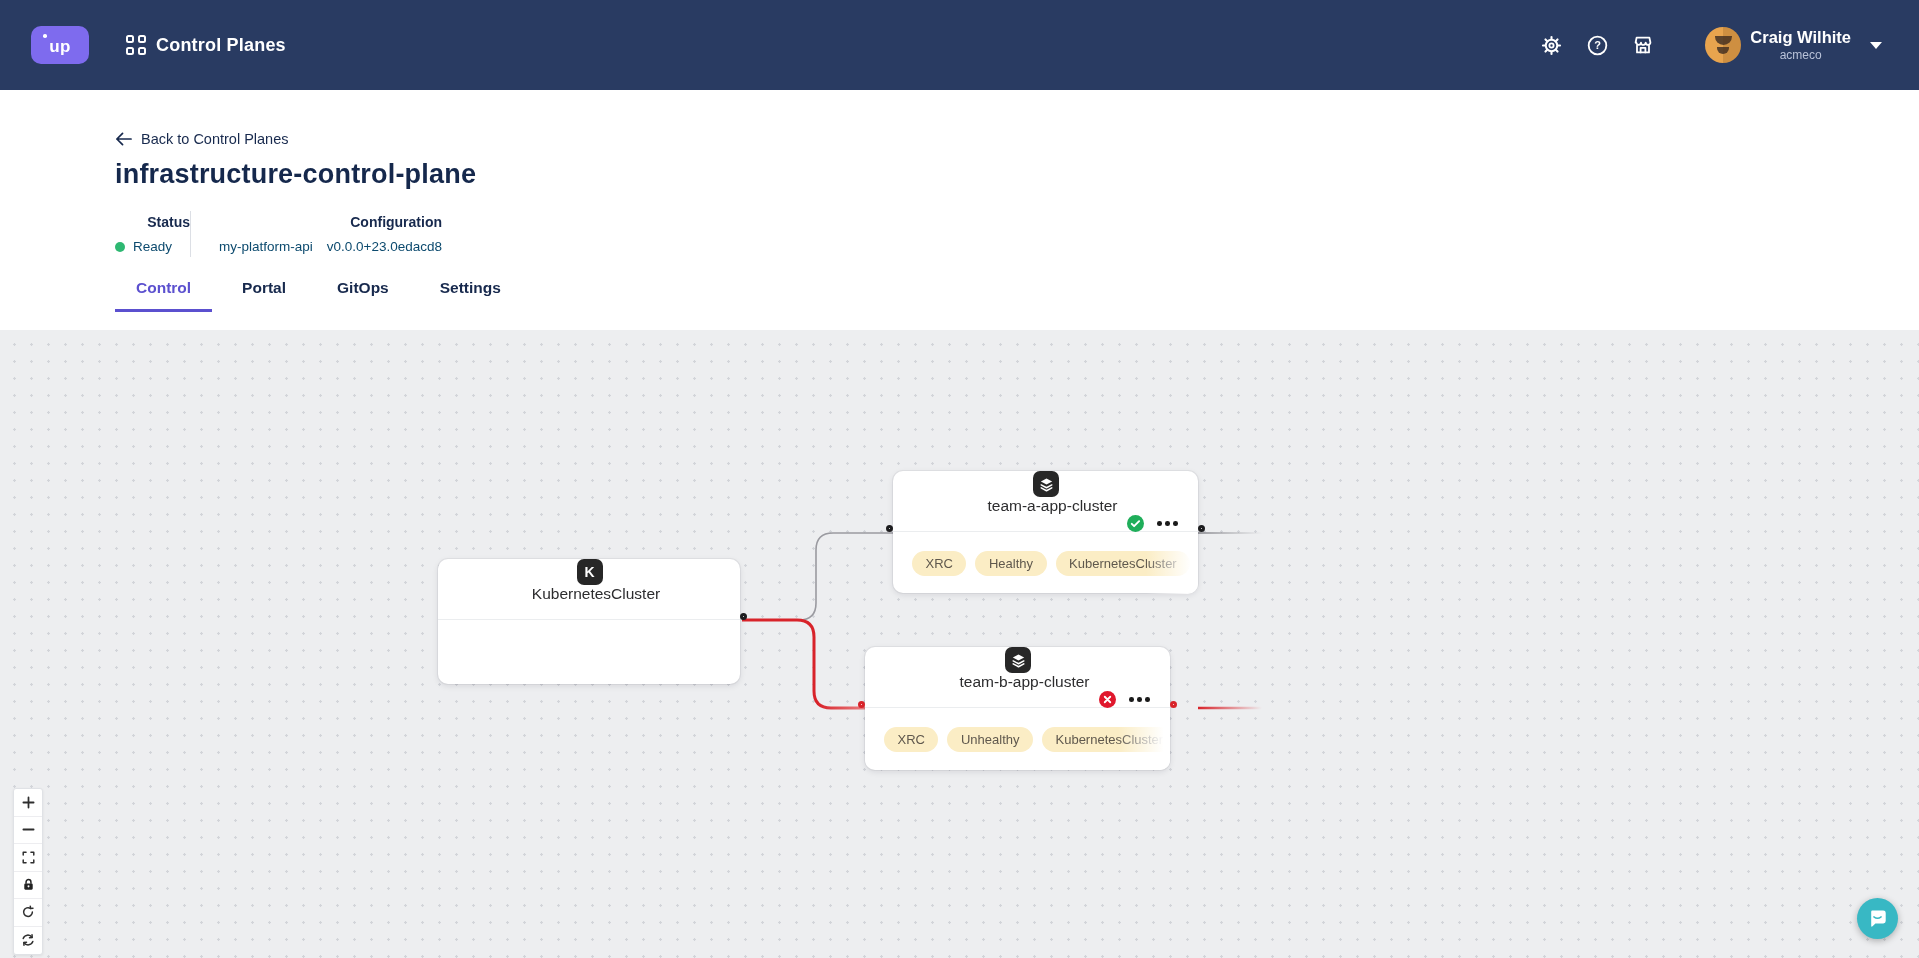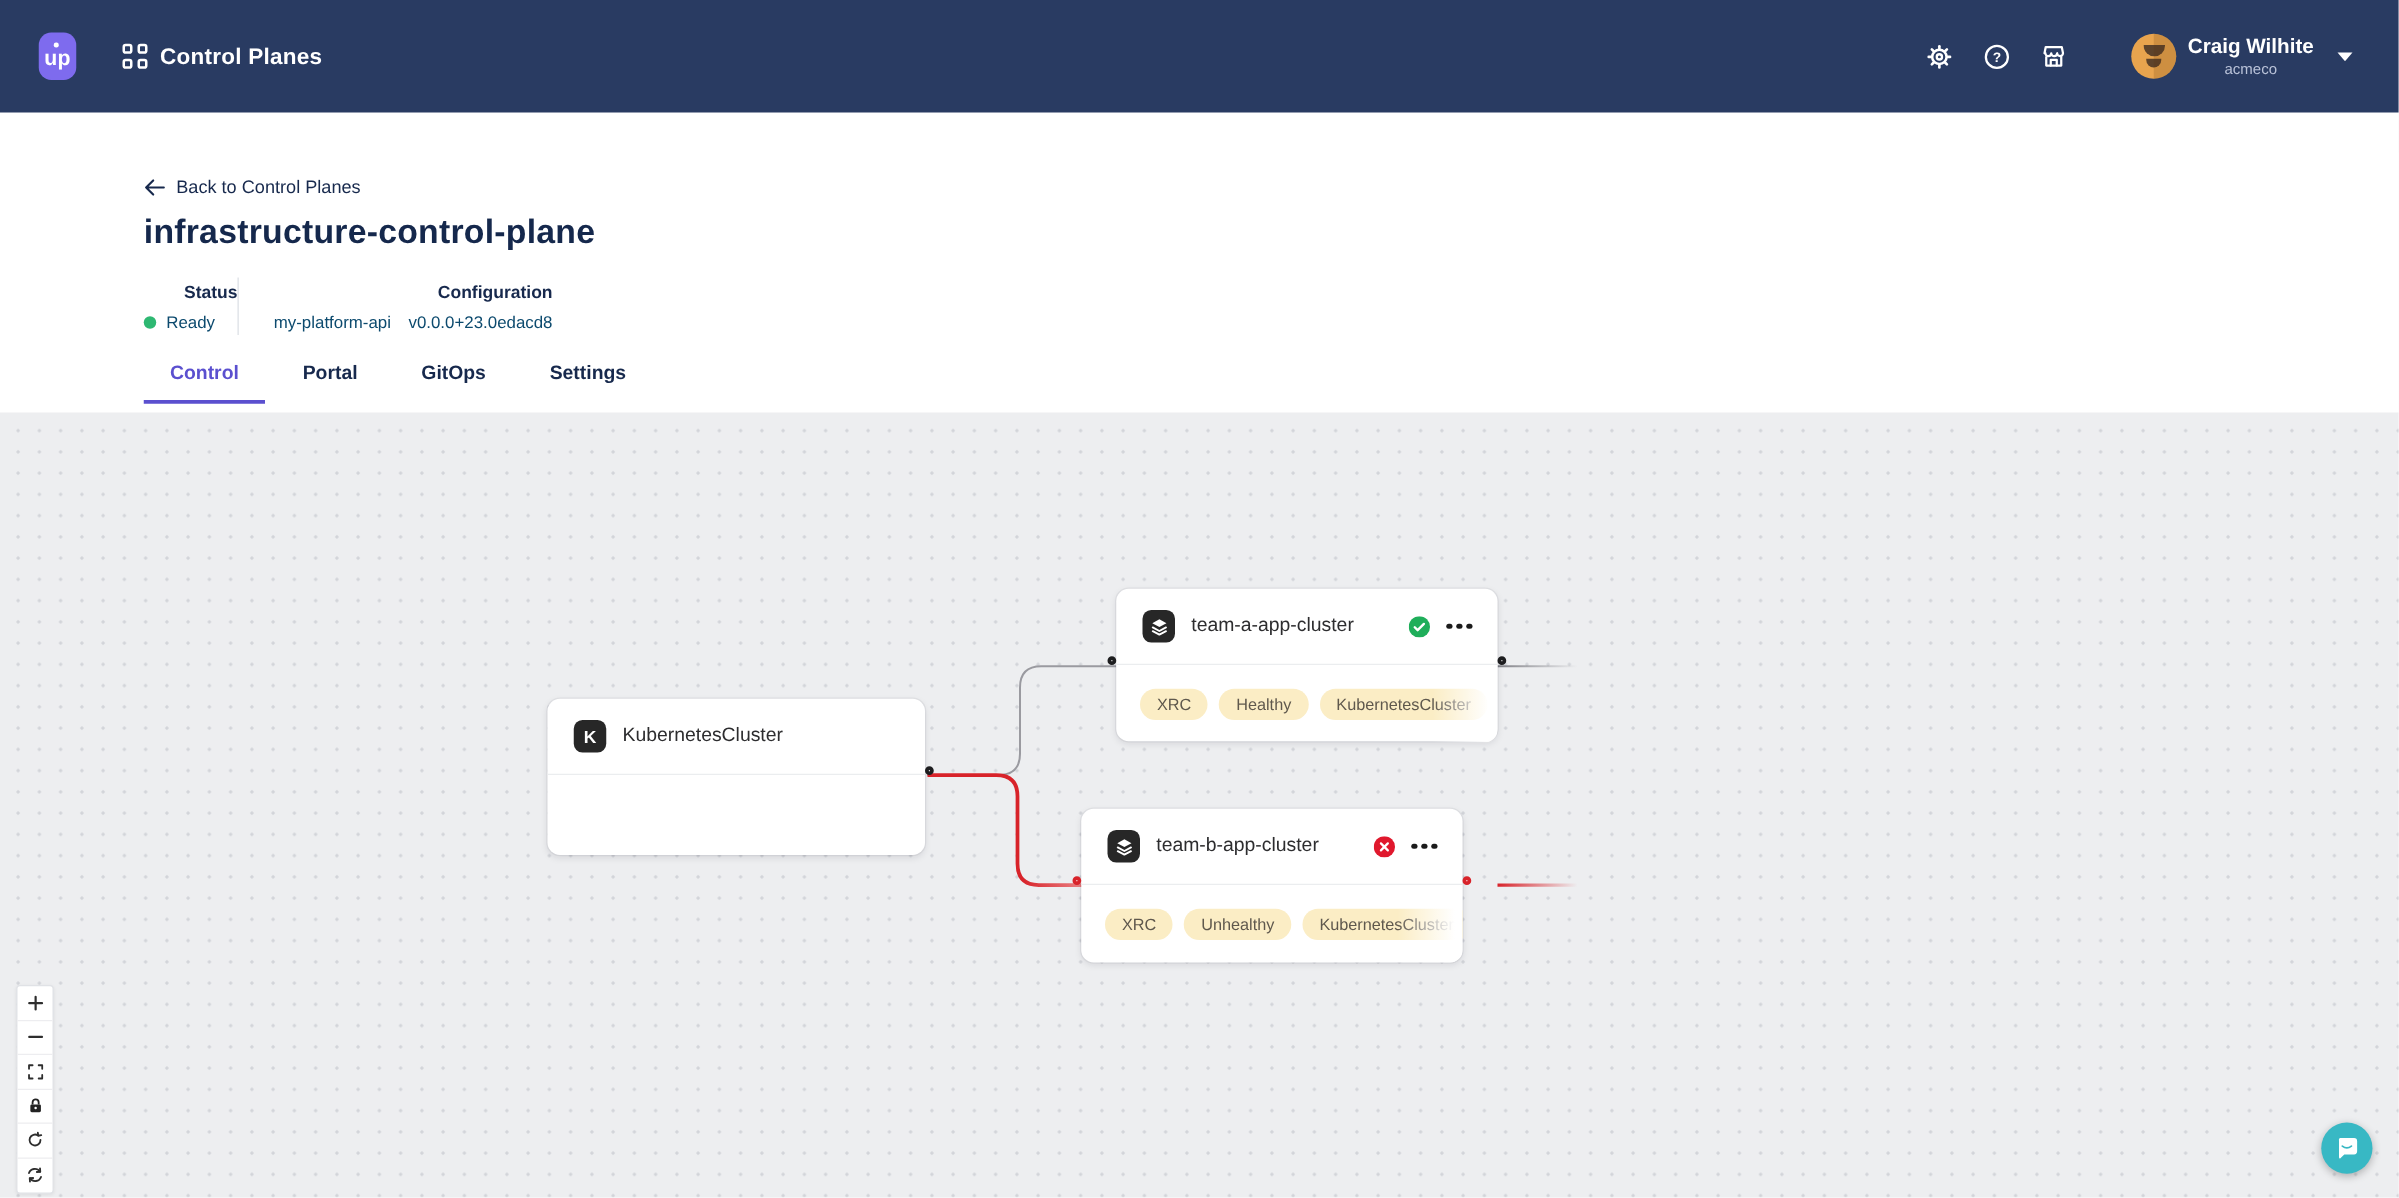--- a/index.html
+++ b/index.html
@@ -1,42 +1,42 @@
 <!DOCTYPE html>
 <html><head>
 <meta charset="utf-8">
 <style>
   * { box-sizing: border-box; margin: 0; padding: 0; }
   html,body { width:1919px; height:958px; overflow:hidden; }
   body { font-family:"Liberation Sans", sans-serif; background:#fff; position:relative; }
 
   
   .navbar { height:90px; background:#293b62; display:flex; align-items:center; padding:0 37px 0 31px; }
-  .logo { width:30px; height:38px; border-radius:10px; background:#7e6bee; position:relative;
+  .logo { width:58px; height:38px; border-radius:10px; background:#7e6bee; position:relative;
           display:flex; align-items:center; justify-content:center; cursor:pointer; }
   .logo span { color:#fff; font-weight:bold; font-size:17px; line-height:1; margin-top:3px; letter-spacing:.3px; }
   .logo::after { content:''; position:absolute; top:8px; left:12px; width:3.6px; height:3.6px; border-radius:50%; background:#fff; }
   .grid-icon { margin-left:37px; display:grid; grid-template-columns:8px 8px; grid-template-rows:8px 8px; gap:4px; }
   .grid-icon i { border:2px solid #fff; border-radius:2.5px; display:block; }
   .nav-title { color:#fff; font-weight:bold; font-size:18px; margin-left:10px; letter-spacing:.2px; }
   .nav-right { margin-left:auto; display:flex; align-items:center; }
   .nav-icon-btn { width:26px; height:26px; display:flex; align-items:center; justify-content:center; cursor:pointer; margin-left:20px; }
   .avatar { width:36px; height:36px; border-radius:50%; background:#e8a44e; margin-left:49px; position:relative; overflow:hidden;
             display:flex; flex-direction:column; align-items:center; justify-content:center; cursor:pointer; }
   .avatar::after { content:''; position:absolute; right:0; top:0; bottom:0; width:50%; background:rgba(90,50,10,.18); }
   .avatar .b1 { width:17px; height:9px; background:#5d432b; border-radius:0 0 9px 9px; margin-bottom:1.5px; }
   .avatar .b2 { width:12px; height:7px; background:#5d432b; border-radius:0 0 7px 7px; }
   .user-block { margin-left:9px; cursor:pointer;text-align:center; }
   .user-name { color:#fff; font-weight:bold; font-size:16.5px; line-height:1.15; }
   .user-org  { color:#b9c2d8; font-size:12px; margin-top:1px; }
   .caret { margin-left:19px; width:0; height:0; border-left:6.5px solid transparent; border-right:6.5px solid transparent;
            border-top:7.5px solid #fff; cursor:pointer; }
 
   
-  .page-header { padding:20px 0 0 115px; height:240px; background:#fff;margin-top:32px; }
+  .page-header { padding:41px 0 0 115px; height:240px; background:#fff; }
   .back-link { display:flex; align-items:center; gap:9px; color:#17294d; font-size:14.5px; cursor:pointer; width:max-content; }
   .page-title { margin-top:12px; font-size:27px; font-weight:800; color:#15284c; letter-spacing:.2px; }
   .meta-row { display:flex; margin-top:24px; }
   .meta-label { font-size:14px; font-weight:bold; color:#17294d;text-align:right; }
   .meta-value-row { display:flex; align-items:center; gap:8px; margin-top:9px; font-size:13.5px; color:#0c4a6e; }
   .status-dot { width:10px; height:10px; border-radius:50%; background:#2eb872; }
   .meta-col1 { width:75px; }
   .meta-divider { width:1px; background:#dcdfe5; margin:-3px 0; }
   .meta-col2 { margin-left:28px; }
   .config-vals { display:flex; gap:14px; }
@@ -47,21 +47,21 @@
   .tab.active { color:#5b50cf; border-bottom-color:#5b50cf; }
 
   
   .canvas { position:absolute; left:0; top:330px; width:1919px; height:628px; background:#edeef0;
             background-image:radial-gradient(circle, #d2d4d9 1.1px, transparent 1.45px);
             background-size:17px 17px; background-position:6px 6px; }
   .edges { position:absolute; inset:0; pointer-events:none; }
 
   .node { position:absolute; background:#fff; border-radius:10px;
           box-shadow:0 0 0 1px rgba(20,20,40,.05), 0 2px 6px rgba(20,20,40,.10); }
-  .node-head { height:61px; display:flex; align-items:center; padding:0 20px 0 21px; border-bottom:1px solid #ebedef; }
+  .node-head { height:61px; display:flex; align-items:center; padding:0 20px 0 21px; border-bottom:1px solid #ebedef;flex-direction:column; }
   .node-icon { width:26px; height:26px; border-radius:7px; background:#272727; color:#fff; flex:none;
                display:flex; align-items:center; justify-content:center; font-weight:bold; font-size:14px; }
   .node-title { margin-left:13px; font-size:15.5px; color:#2d2d2f; white-space:nowrap; }
   .head-right { margin-left:auto; display:flex; align-items:center; gap:13px; }
   .dots { display:flex; gap:3.5px; cursor:pointer; padding:4px 0; }
   .dots i { width:4.6px; height:4.6px; border-radius:50%; background:#1b1b1b; display:block; }
   .node-body { height:62px; display:flex; align-items:center; padding-left:19px; position:relative;
                overflow:hidden; border-radius:0 0 10px 10px; white-space:nowrap; }
   .badge { display:inline-flex; align-items:center; justify-content:center; height:25px; padding:0 13.5px;
            background:#fbedc5; color:#5f584d; border-radius:999px; font-size:13px; margin-right:9px; flex:none; }

